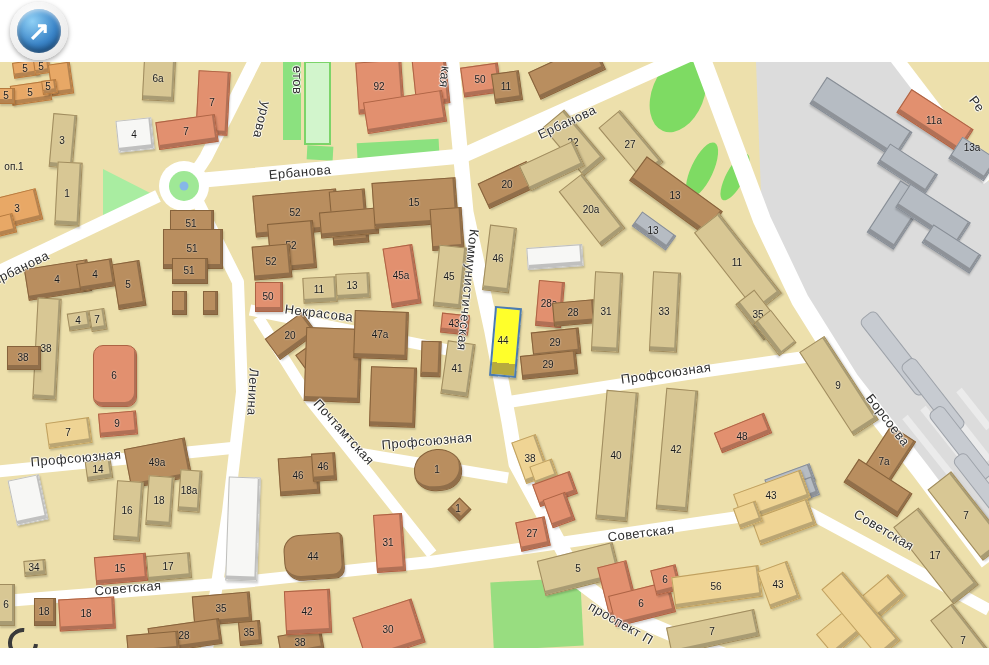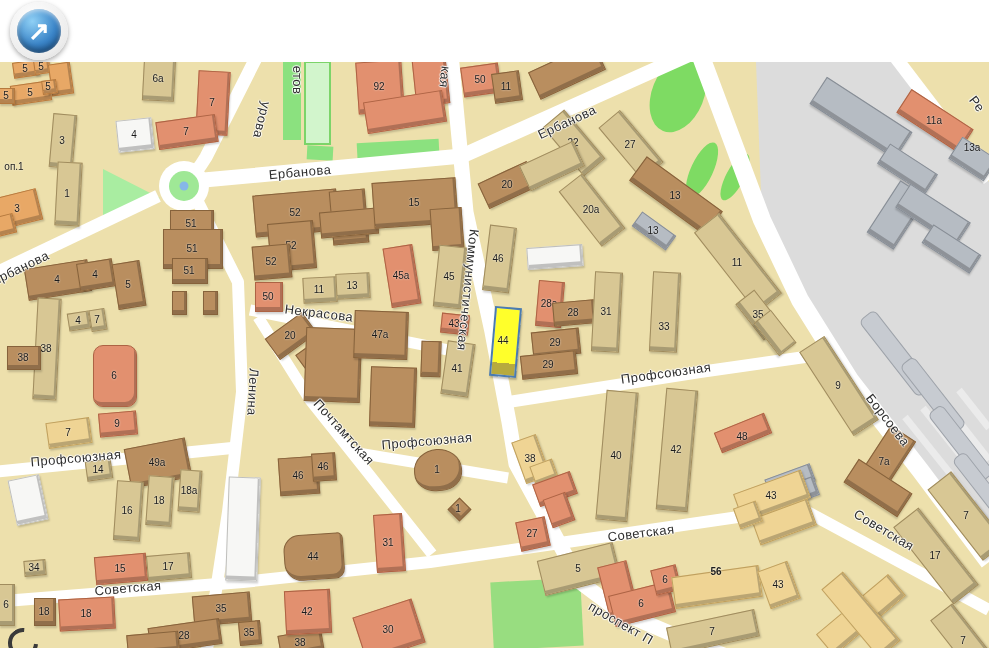--- a/index.html
+++ b/index.html
@@ -270,21 +270,21 @@
       <span class="blabel" style="left: 573px; top: 250px;">28</span>
       <div class="bld c-b" style="left: 532px; top: 268px; width: 46px; height: 24px; transform: rotate(-6deg);"></div>
       <span class="blabel" style="left: 555px; top: 280px;">29</span>
       <div class="bld c-b" style="left: 521px; top: 291px; width: 54px; height: 22px; transform: rotate(-6deg);"></div>
       <span class="blabel" style="left: 548px; top: 302px;">29</span>
       <div class="bld c-hl" style="left: 491.5px; top: 245px; width: 23px; height: 66px; transform: rotate(5deg);"></div>
       <span class="blabel" style="left: 503px; top: 278px;">44</span>
       <div class="bld c-t" style="left: 593px; top: 210px; width: 26px; height: 78px; transform: rotate(3deg);"></div>
       <span class="blabel" style="left: 606px; top: 249px;">31</span>
       <div class="bld c-t" style="left: 651px; top: 210px; width: 26px; height: 78px; transform: rotate(3deg);"></div>
-      <span class="blabel" style="left: 664px; top: 264px; text-align: right;">33</span>
+      <span class="blabel" style="left: 664px; top: 249px; text-align: right;">33</span>
       <div class="bld c-b" style="left: 279px; top: 395px; width: 38px; height: 36px; transform: rotate(-4deg);"></div>
       <span class="blabel" style="left: 298px; top: 413px;">46</span>
       <div class="bld c-b" style="left: 312px; top: 391px; width: 22px; height: 26px; transform: rotate(-4deg);"></div>
       <span class="blabel" style="left: 323px; top: 404px;">46</span>
       <div class="bld c-b" style="left: 414px; top: 387px; width: 46px; height: 40px; transform: rotate(-4deg); border-radius: 50% 50% 44% 44%;"></div>
       <span class="blabel" style="left: 437px; top: 407px;">1</span>
       <div class="bld c-b" style="left: 450.5px; top: 438.5px; width: 15px; height: 15px; transform: rotate(45deg);"></div>
       <span class="blabel" style="left: 458px; top: 446px;">1</span>
       <div class="bld c-s" style="left: 374.5px; top: 452px; width: 27px; height: 56px; transform: rotate(-4deg);"></div>
       <span class="blabel" style="left: 388px; top: 480px;">31</span>
@@ -302,21 +302,21 @@
       <div class="bld c-s" style="left: 518px; top: 457px; width: 28px; height: 28px; transform: rotate(-12deg);"></div>
       <span class="blabel" style="left: 532px; top: 471px;">27</span>
       <div class="bld c-t" style="left: 540px; top: 489px; width: 76px; height: 34px; transform: rotate(-14deg);"></div>
       <span class="blabel" style="left: 578px; top: 506px;">5</span>
       <div class="bld c-s" style="left: 603px; top: 501px; width: 28px; height: 50px; transform: rotate(-14deg);"></div>
       <div class="bld c-s" style="left: 611px; top: 526px; width: 60px; height: 30px; transform: rotate(-14deg);"></div>
       <span class="blabel" style="left: 641px; top: 541px;">6</span>
       <div class="bld c-s" style="left: 653px; top: 505px; width: 24px; height: 24px; transform: rotate(-14deg);"></div>
       <span class="blabel" style="left: 665px; top: 517px;">6</span>
       <div class="bld c-y" style="left: 673px; top: 509px; width: 86px; height: 30px; transform: rotate(-8deg);"></div>
-      <span class="blabel" style="left: 716px; top: 509px; font-weight: bold;">56</span>
+      <span class="blabel" style="left: 716px; top: 524px;">56</span>
       <div class="bld c-t" style="left: 668px; top: 556px; width: 88px; height: 26px; transform: rotate(-12deg);"></div>
       <span class="blabel" style="left: 712px; top: 569px;">7</span>
       <div class="bld c-s" style="left: 716px; top: 360px; width: 52px; height: 20px; transform: rotate(-22deg);"></div>
       <span class="blabel" style="left: 742px; top: 374px; text-align: center;">48</span>
       <div class="bld c-g" style="left: 766px; top: 409px; width: 46px; height: 16px; transform: rotate(-20deg);"></div>
       <span class="blabel" style="left: 789px; top: 417px;">43</span>
       <div class="bld c-g" style="left: 801px; top: 416px; width: 14px; height: 18px; transform: rotate(-20deg);"></div>
       <div class="bld c-y" style="left: 736px; top: 419px; width: 70px; height: 28px; transform: rotate(-20deg);"></div>
       <span class="blabel" style="left: 771px; top: 433px;">43</span>
       <div class="bld c-y" style="left: 754px; top: 446px; width: 58px; height: 26px; transform: rotate(-20deg);"></div>

